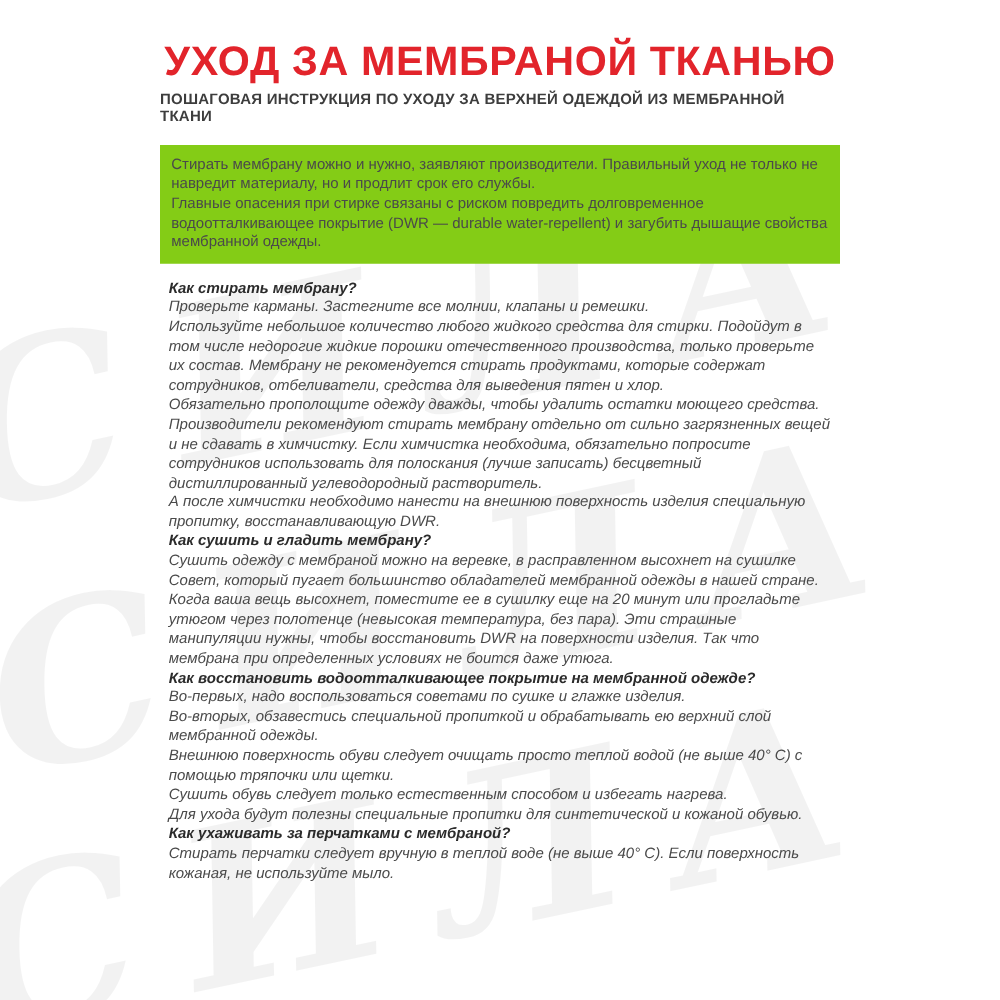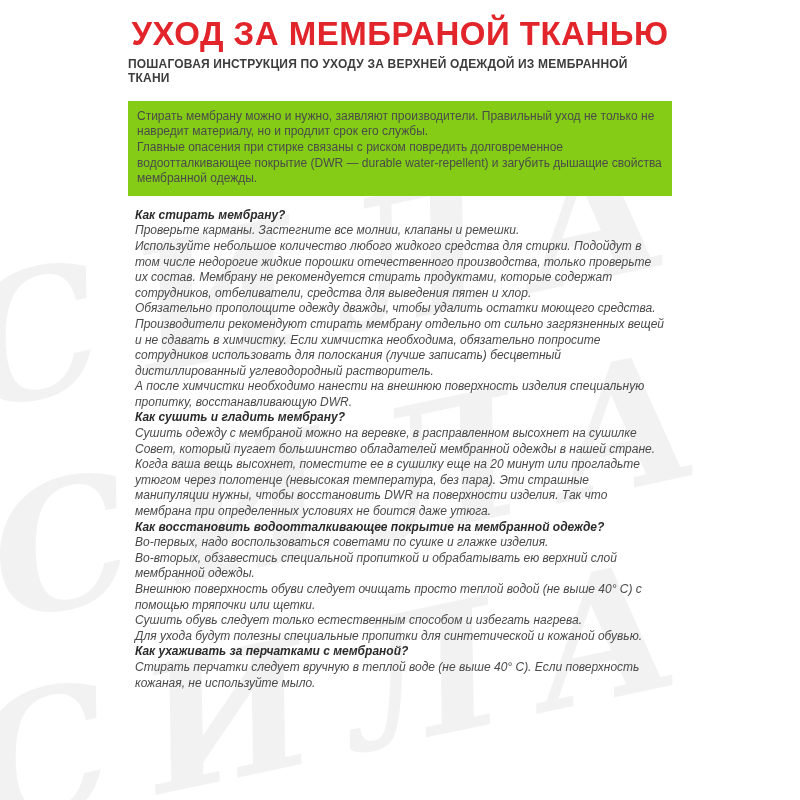--- a/index.html
+++ b/index.html
@@ -34,21 +34,21 @@
     transform: rotate(-12deg);
     line-height: 1;
   }
   .wm-1 { left: -45px; top: 185px; }
   .wm-2 { left: -15px; top: 395px; }
   .wm-3 { left: -35px; top: 605px; }
 
   .content {
     position: relative;
     z-index: 1;
-    padding: 17px 128px 0 128px;
+    padding: 32px 128px 0 128px;
   }
   .page-title {
     margin: 0 0 7px 0;
     text-align: center;
     color: #e2242b;
     font-size: 33px;
     font-weight: bold;
     letter-spacing: 0.5px;
     line-height: 1.0;
   }

